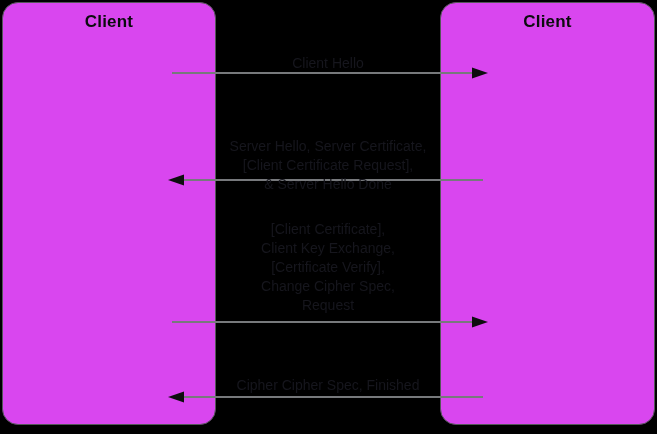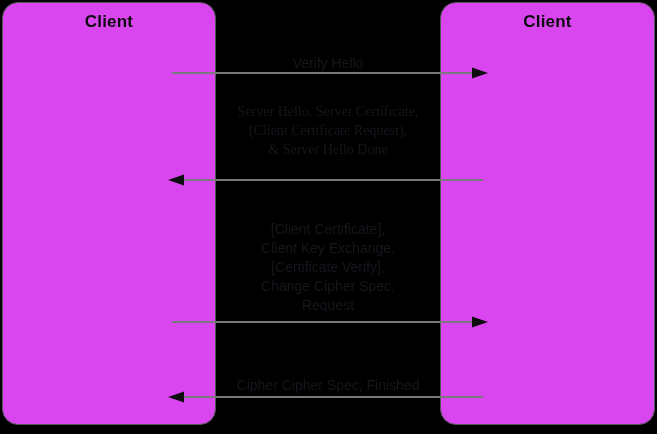--- a/index.html
+++ b/index.html
@@ -45,21 +45,21 @@
     left: 166px;
     width: 324px;
     text-align: center;
     font-size: 14px;
     line-height: 19px;
     color: #16161d;
     white-space: pre-line;
     pointer-events: none;
   }
   .msg-1 { top: 54px;  }
-  .msg-2 { top: 102px; font-family: Liberation Serif, serif; }
+  .msg-2 { top: 137px; }
   .msg-3 { top: 220px; }
   .msg-4 { top: 376px; }
   svg.arrows {
     position: absolute;
     left: 0; top: 0;
     width: 657px; height: 434px;
   }
   svg.arrows line {
     stroke: #77797c;
     stroke-width: 2;
@@ -97,21 +97,21 @@
       <line x1="172" y1="322" x2="476" y2="322"></line>
       <polygon points="488,322 472,316.5 472,327.5"></polygon>
     </g>
 
     <g>
       <line x1="483" y1="397" x2="180" y2="397"></line>
       <polygon points="168,397 184,391.5 184,402.5"></polygon>
     </g>
   </svg>
 
-  <div class="message-label msg-1">Verify Hello</div>
+  <div class="message-label msg-1">Client Hello</div>
 
   <div class="message-label msg-2">Server Hello, Server Certificate,
 [Client Certificate Request],
 &amp; Server Hello Done</div>
 
   <div class="message-label msg-3">[Client Certificate],
 Client Key Exchange,
 [Certificate Verify],
 Change Cipher Spec,
 Request</div>

